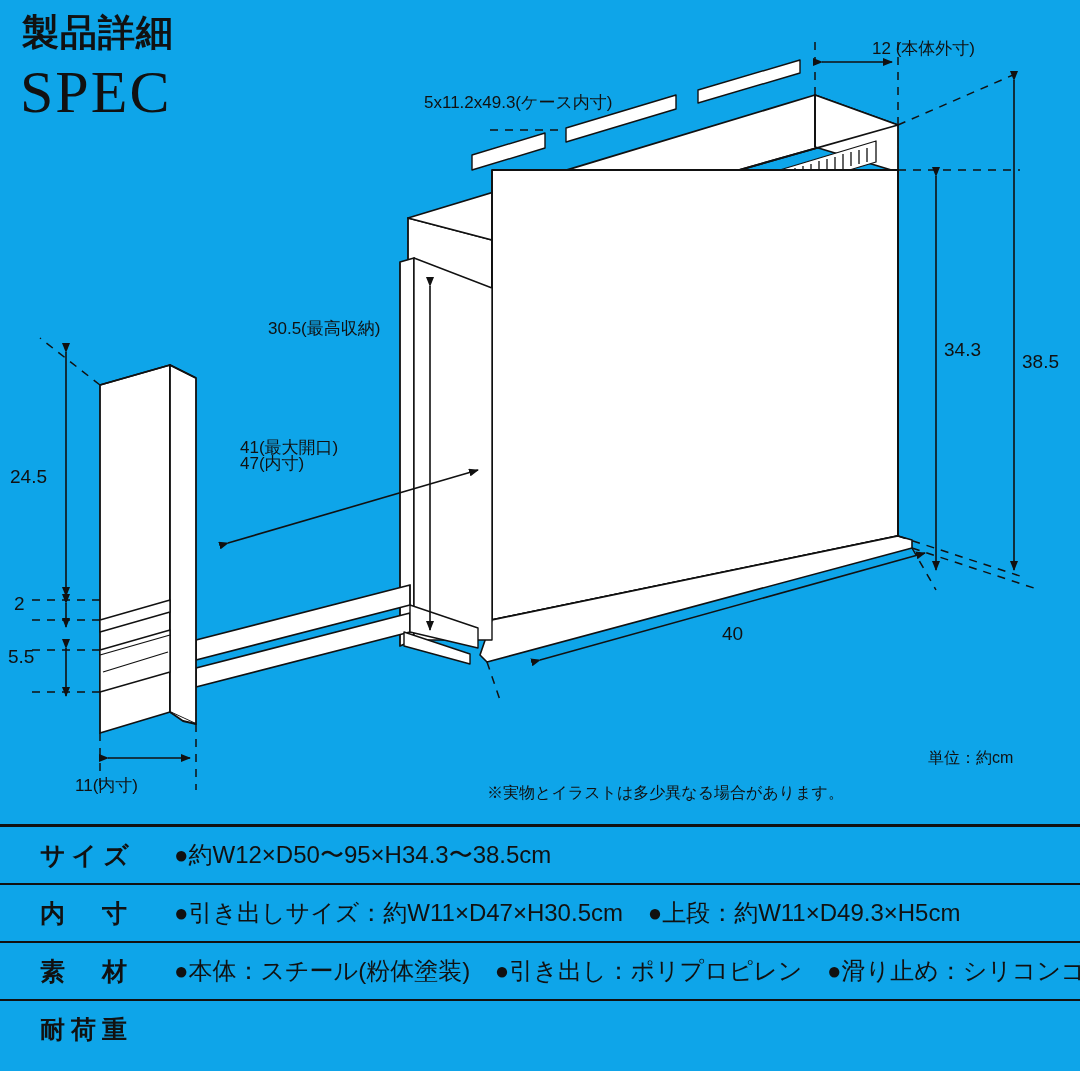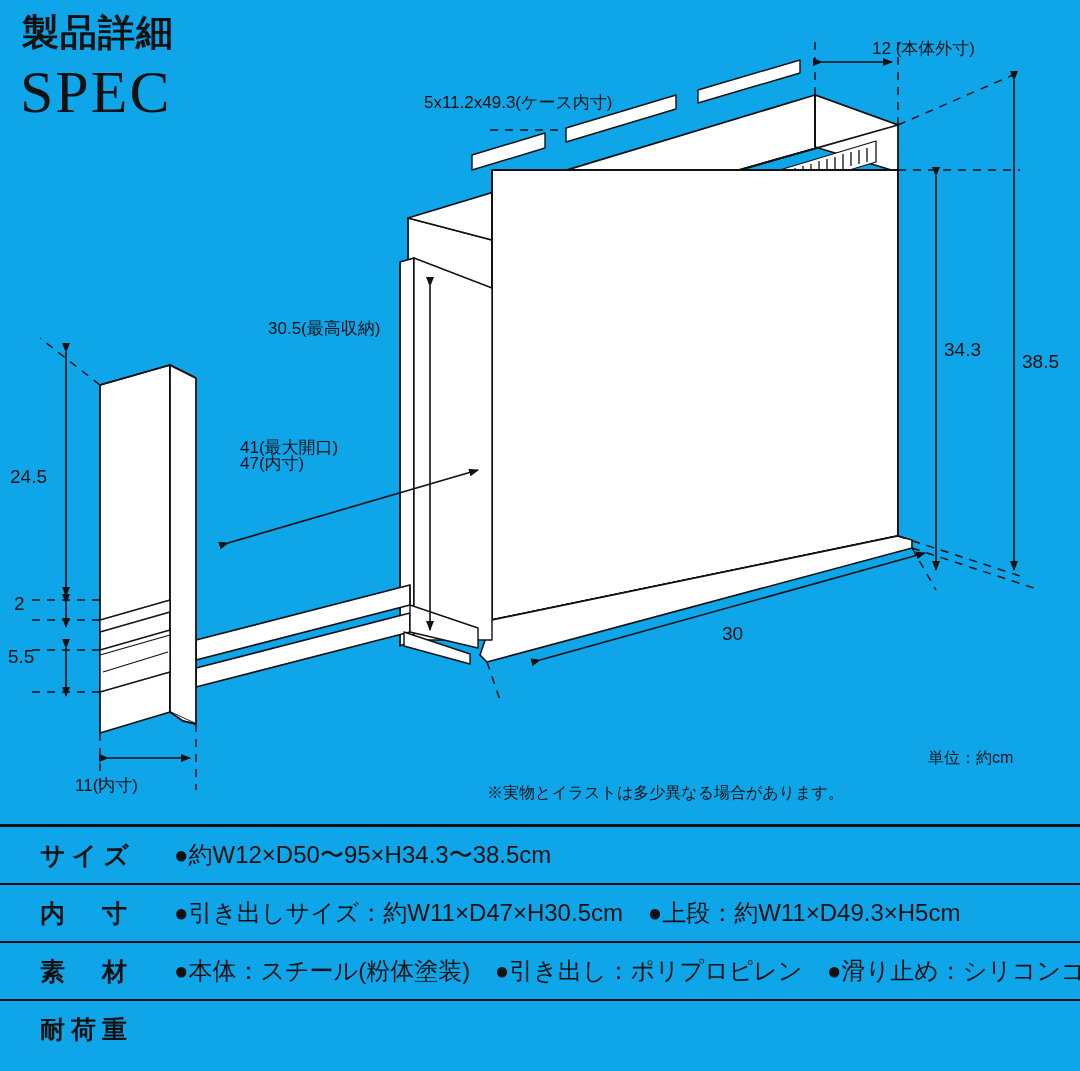--- a/index.html
+++ b/index.html
@@ -226,21 +226,21 @@
   <div class="dim" style="left:872px; top:38px;">12 (本体外寸)</div>
   <div class="dim big" style="left:944px; top:338px;">34.3</div>
   <div class="dim big" style="left:1022px; top:338px;margin-top:12px;">38.5</div>
   <div class="dim" style="left:268px; top:318px;">30.5(最高収納)</div>
   <div class="dim" style="left:240px; top:437px;">41(最大開口)</div>
   <div class="dim" style="left:240px; top:453px;">47(内寸)</div>
   <div class="dim big" style="left:10px; top:465px;">24.5</div>
   <div class="dim big" style="left:14px; top:592px;">2</div>
   <div class="dim big" style="left:8px; top:645px;">5.5</div>
   <div class="dim" style="left:75px; top:775px;">11(内寸)</div>
-  <div class="dim big" style="left:722px; top:622px;">30</div>
+  <div class="dim big" style="left:722px; top:622px;">40</div>
 
   <div class="note" style="left:928px; top:748px;">単位：約cm</div>
   <div class="note" style="left:487px; top:783px;">※実物とイラストは多少異なる場合があります。</div>
 
   <div id="spec">
 
     <div class="spec-row">
       <div class="spec-label">サイズ</div>
       <div class="spec-value">
         <span class="seg">●約W12×D50〜95×H34.3〜38.5cm</span>

